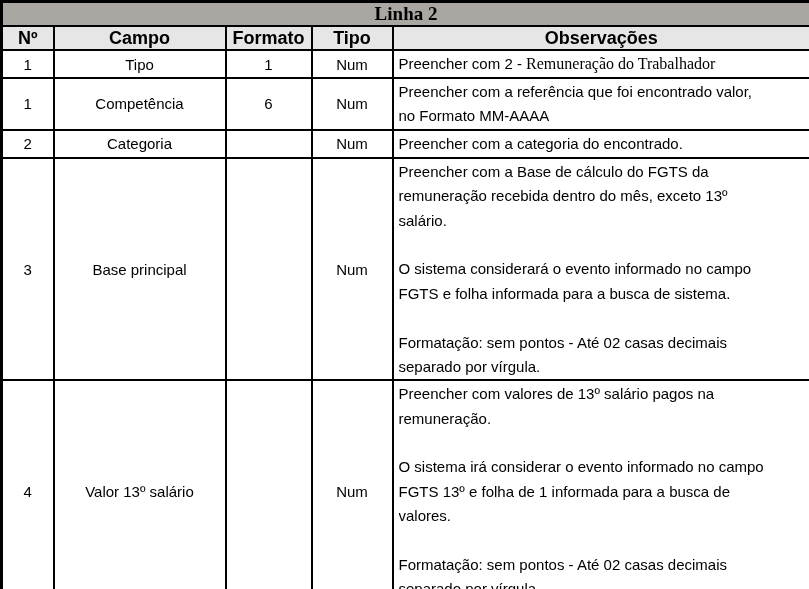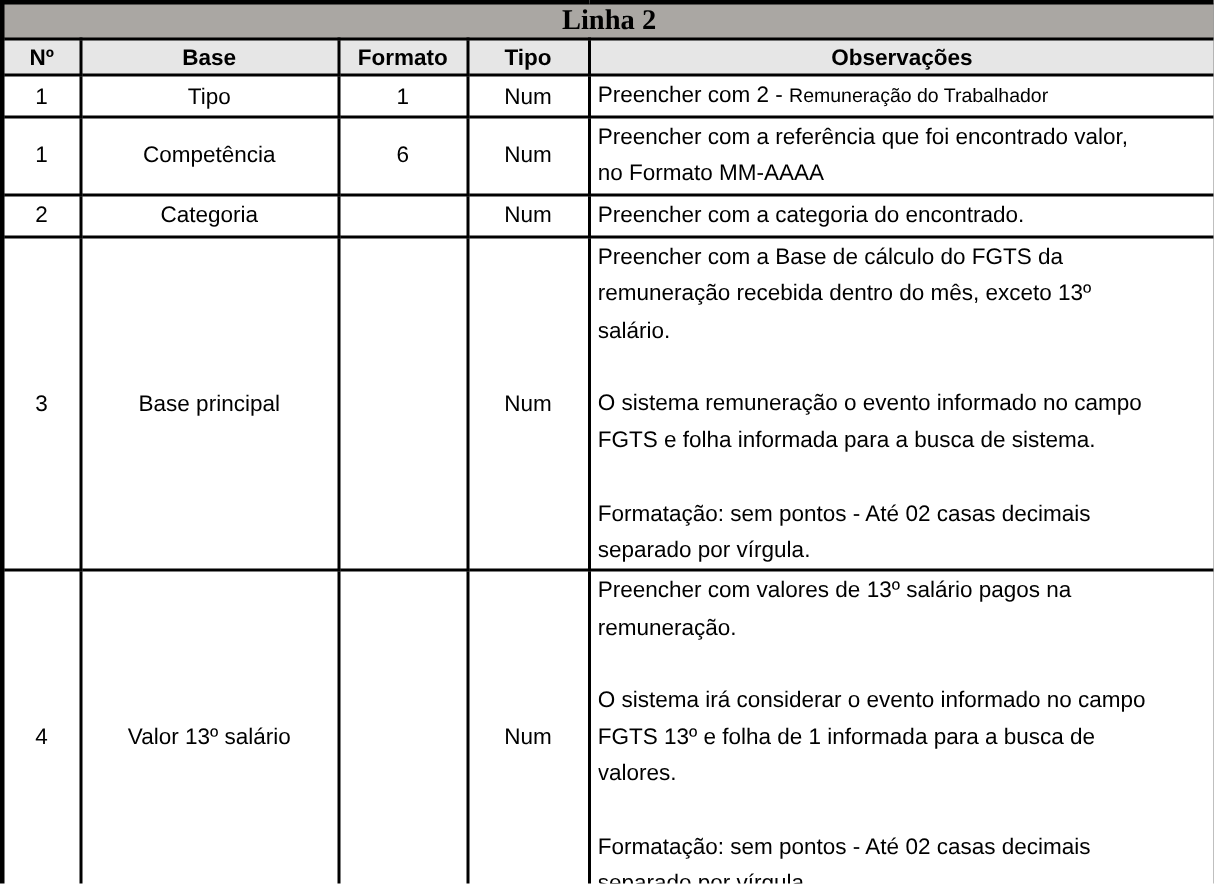--- a/index.html
+++ b/index.html
@@ -37,21 +37,21 @@
     vertical-align: middle;
     font-weight: bold;
     font-size: 19px;
     font-family: Liberation Serif, serif;
   }
   td.head-cell {
     background: var(--header-bg);
     text-align: center;
     vertical-align: middle;
     font-weight: bold;
-    font-size: 15px;
+    font-size: 18px;
   }
   td.center-cell {
     text-align: center;
     vertical-align: middle;
     font-size: 15px;
     background: var(--row-bg);
   }
   td.obs-cell {
     vertical-align: top;
     text-align: left;
@@ -60,42 +60,42 @@
     overflow: hidden;
     background: var(--row-bg);
   }
   td.obs-cell .obs-line {
     height: var(--lh);
     line-height: var(--lh);
     white-space: nowrap;
     overflow: hidden;
   }
   .serif-seg {
-    font-family: Liberation Sans, sans-serif;
-    font-size: 13px;
+    font-family: Liberation Serif, serif;
+    font-size: 16px;
   }
 </style>
 </head>
 <body>
 
 <table class="spec">
   <colgroup>
     <col class="c-num">
     <col class="c-campo">
     <col class="c-tam">
     <col class="c-tipo">
     <col class="c-obs">
   </colgroup>
   <tbody id="tbody">
       <tr style="height: 21px;">
         <td colspan="5" class="title-cell">Linha 2</td>
       </tr>
       <tr style="height: 24px;">
         <td class="head-cell">Nº</td>
-        <td class="head-cell">Base</td>
+        <td class="head-cell">Campo</td>
         <td class="head-cell">Formato</td>
         <td class="head-cell">Tipo</td>
         <td class="head-cell">Observações</td>
       </tr>
       <tr style="height: 28px;">
         <td class="center-cell">1</td>
         <td class="center-cell">Tipo</td>
         <td class="center-cell">1</td>
         <td class="center-cell">Num</td>
         <td class="obs-cell">
@@ -124,21 +124,21 @@
       <tr style="height: 222px;">
         <td class="center-cell">3</td>
         <td class="center-cell">Base principal</td>
         <td class="center-cell"></td>
         <td class="center-cell">Num</td>
         <td class="obs-cell">
           <div class="obs-line"><span>Preencher com a Base de cálculo do FGTS da</span></div>
           <div class="obs-line"><span>remuneração recebida dentro do mês, exceto 13º</span></div>
           <div class="obs-line"><span>salário.</span></div>
           <div class="obs-line"></div>
-          <div class="obs-line"><span>O sistema remuneração o evento informado no campo</span></div>
+          <div class="obs-line"><span>O sistema considerará o evento informado no campo</span></div>
           <div class="obs-line"><span>FGTS e folha informada para a busca de sistema.</span></div>
           <div class="obs-line"></div>
           <div class="obs-line"><span>Formatação: sem pontos - Até 02 casas decimais</span></div>
           <div class="obs-line"><span>separado por vírgula.</span></div>
         </td>
       </tr>
       <tr style="height: 218px;">
         <td class="center-cell">4</td>
         <td class="center-cell">Valor 13º salário</td>
         <td class="center-cell"></td>

